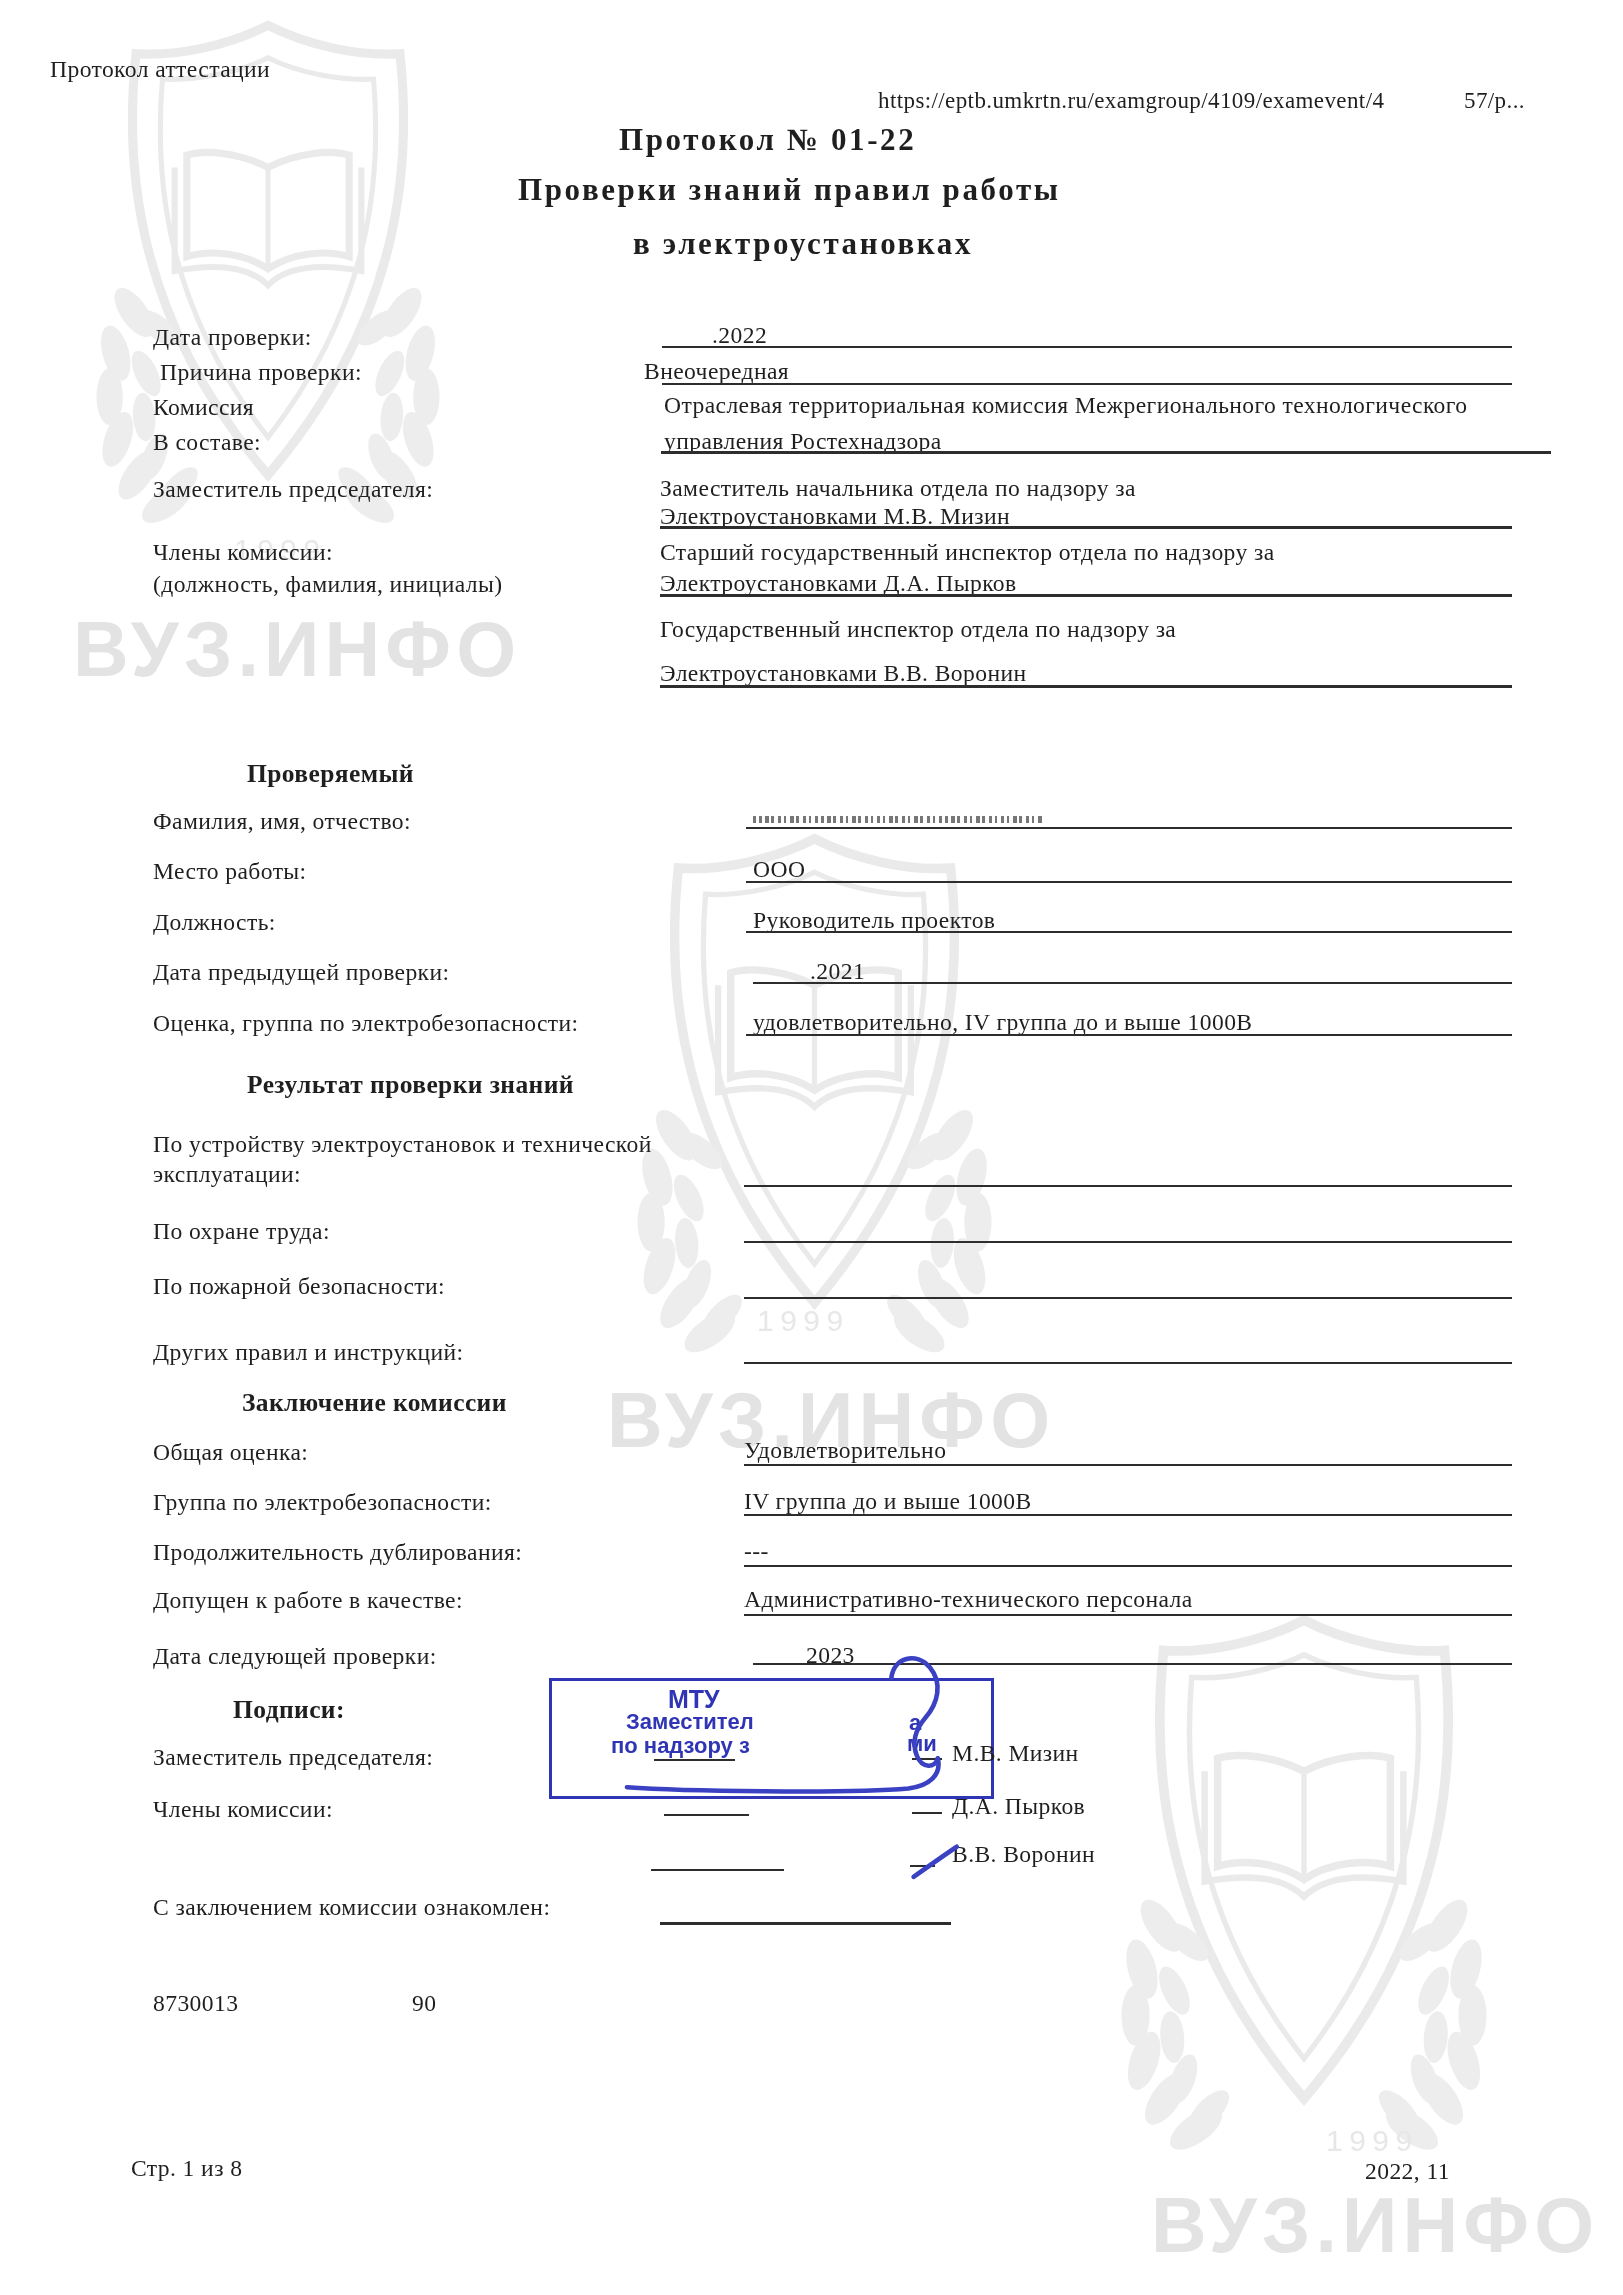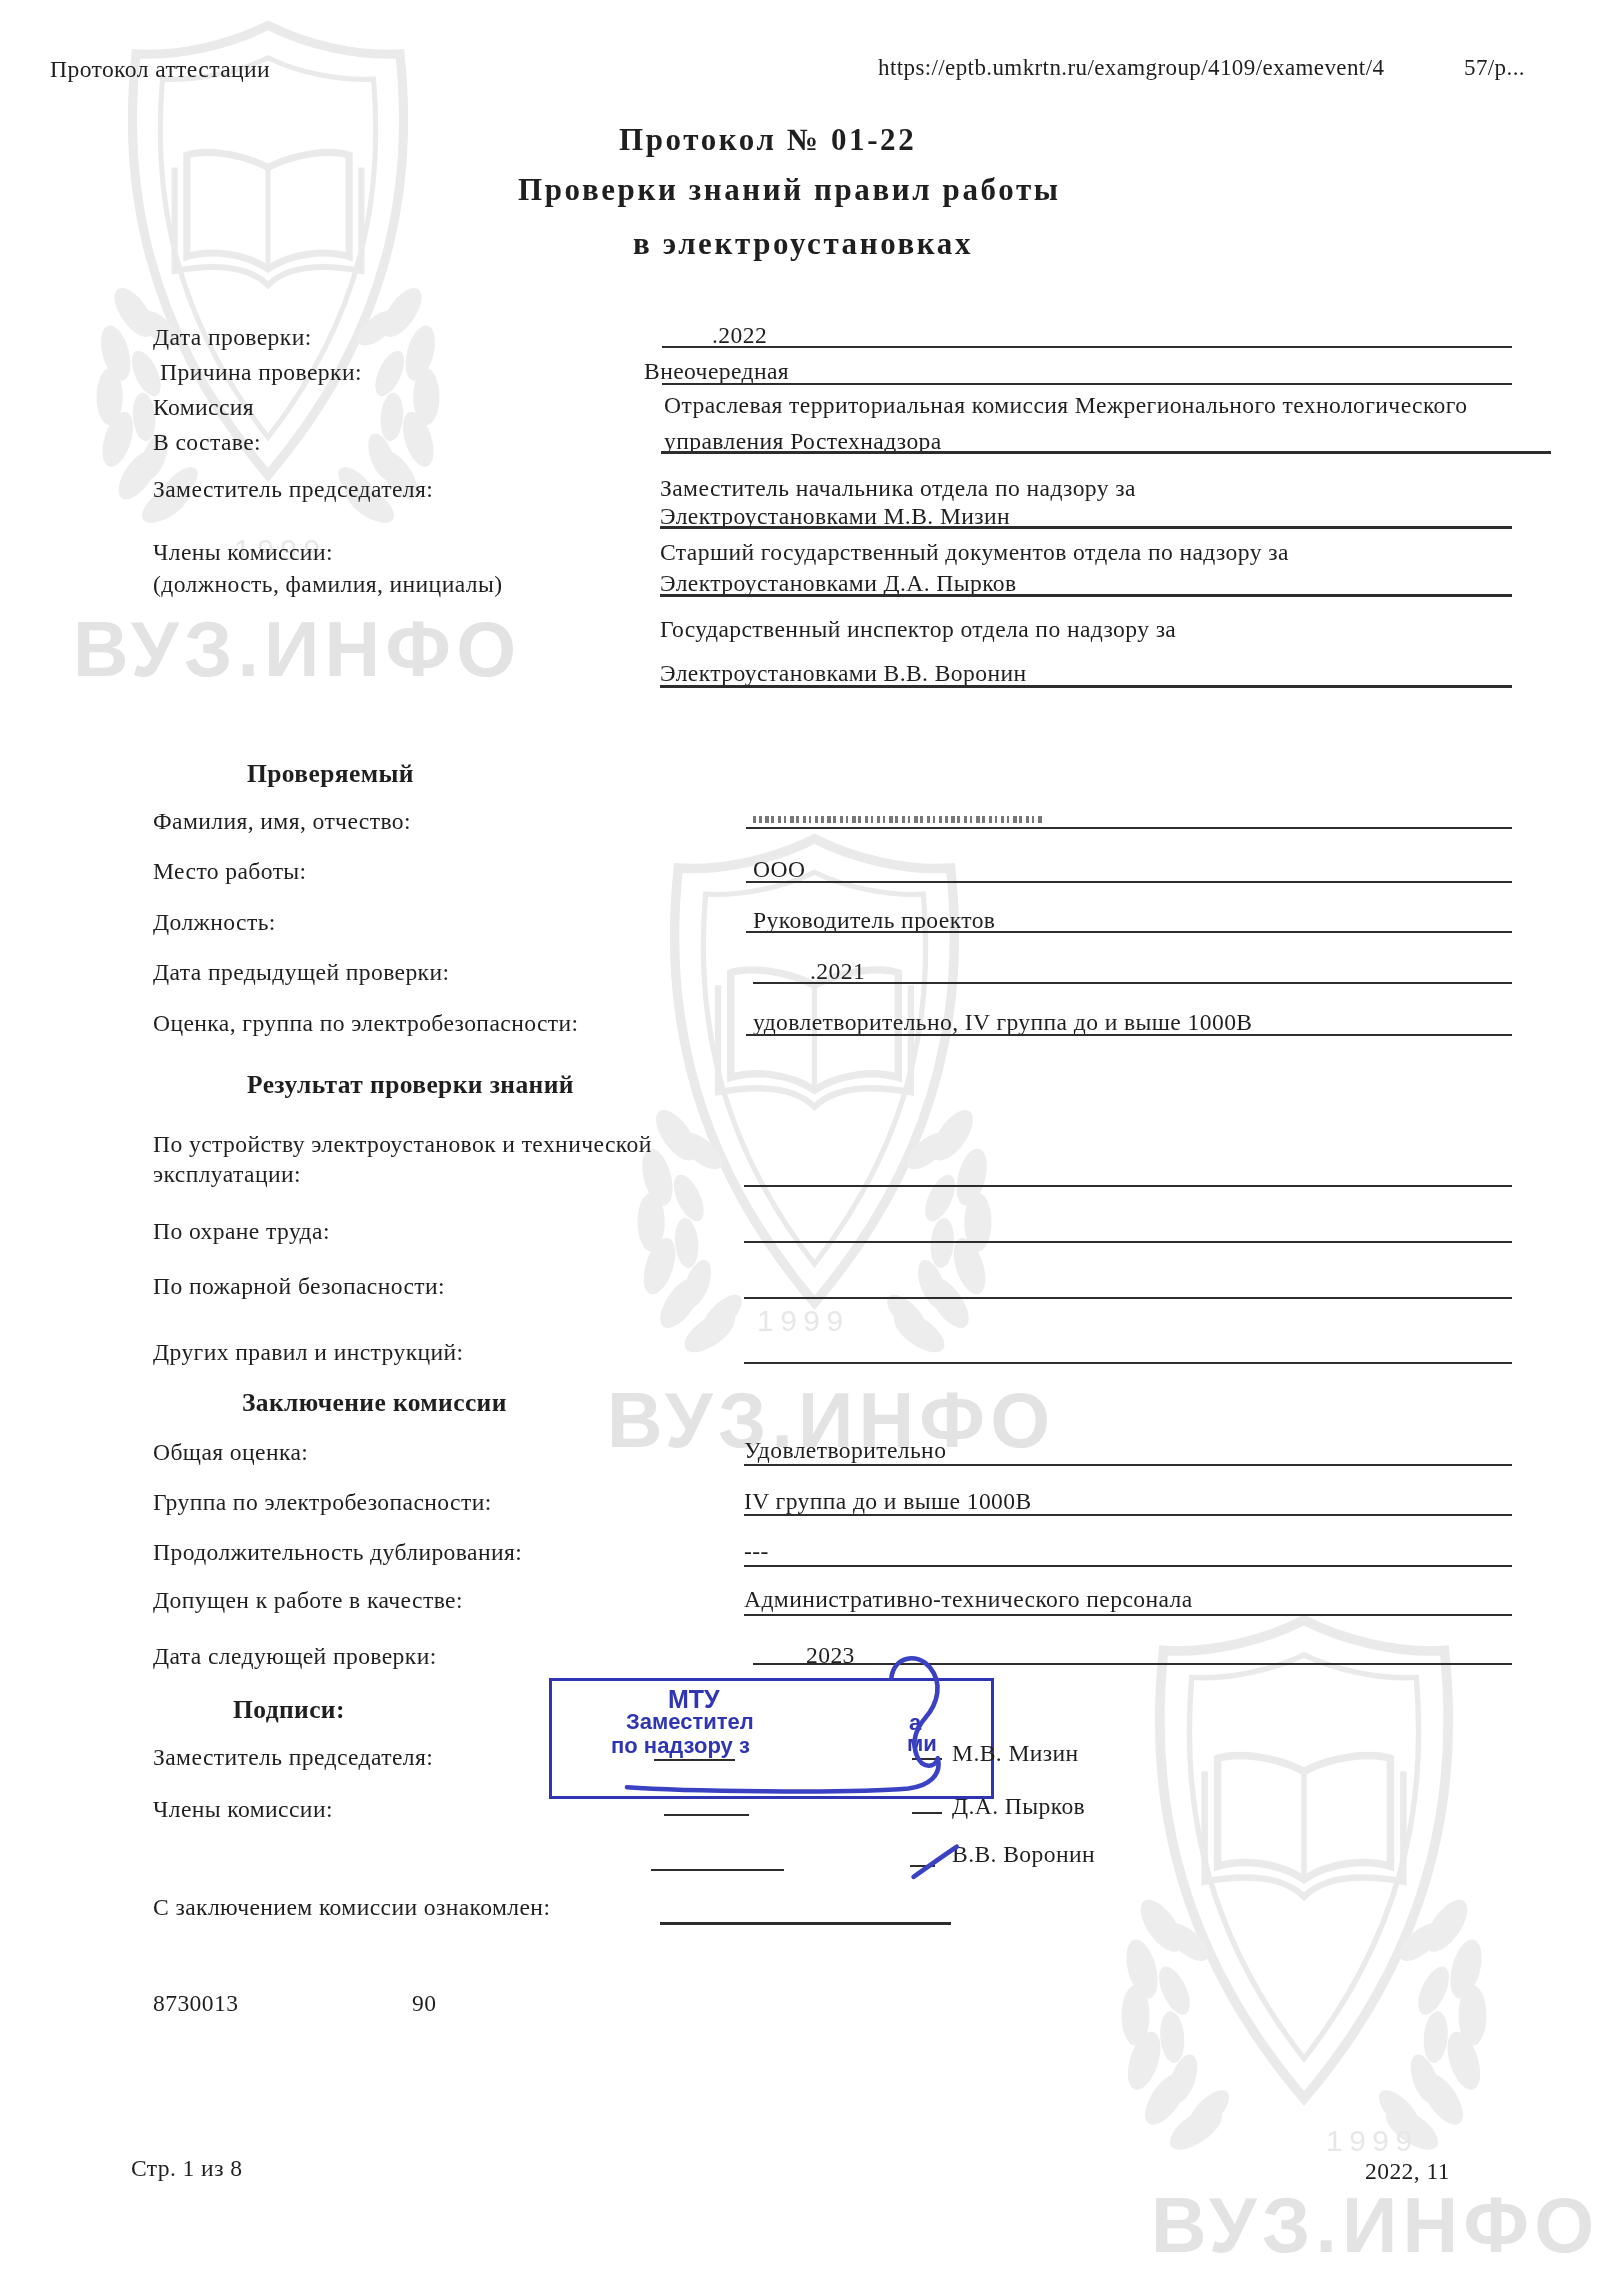--- a/index.html
+++ b/index.html
@@ -1,19 +1,19 @@
 <!DOCTYPE html>
 <html style="font-size:10.5px"><head>
 <meta charset="utf-8">
 <style>
   html,body{margin:0;padding:0;background:#9a9a9a;}
   #page{position:relative;width:1623px;height:2295px;background:#ffffff;
         font-family:"Liberation Serif",serif;color:#1f1f1f;overflow:hidden;}
   .t{position:absolute;white-space:nowrap;font-size:23.6px;line-height:1.15;letter-spacing:0.4px;}
-  .sm{font-size:23px;}
+  .sm{font-size:23px;margin-top:33px;}
   .sec{position:absolute;white-space:nowrap;font-size:25.5px;font-weight:bold;letter-spacing:0.4px;}
   .title-line{position:absolute;white-space:nowrap;font-size:31px;font-weight:bold;letter-spacing:2.6px;}
   .rule{position:absolute;height:2px;background:#2d2d2d;}
   .rule4{height:2.6px;}
   .wm-svg{position:absolute;}
   .wm-brand{position:absolute;font-family:"Liberation Sans",sans-serif;font-weight:bold;
             color:#e3e3e3;font-size:77px;letter-spacing:5.2px;line-height:1;white-space:nowrap;}
   .wm-year{position:absolute;font-family:"Liberation Sans",sans-serif;color:#e7e7e7;
            font-size:30px;letter-spacing:6.5px;line-height:1;white-space:nowrap;}
   .stamp-box{position:absolute;left:549px;top:1678px;width:439px;height:115px;border:3.3px solid #2f35b4;}
@@ -105,21 +105,21 @@
   <div class="t" style="left:153px;top:429px">В составе:</div>
   <div class="t" style="left:664px;top:428px">управления Ростехнадзора</div>
   <div class="rule rule4" style="left:661px;top:451px;width:890px"></div>
 
   <div class="t" style="left:153px;top:476px">Заместитель председателя:</div>
   <div class="t" style="left:660px;top:475px">Заместитель начальника отдела по надзору за</div>
   <div class="t" style="left:660px;top:503px">Электроустановками М.В. Мизин</div>
   <div class="rule rule4" style="left:660px;top:526px;width:852px"></div>
 
   <div class="t" style="left:153px;top:539px">Члены комиссии:</div>
-  <div class="t" style="left:660px;top:539px">Старший государственный документов отдела по надзору за</div>
+  <div class="t" style="left:660px;top:539px">Старший государственный инспектор отдела по надзору за</div>
   <div class="t" style="left:153px;top:571px">(должность, фамилия, инициалы)</div>
   <div class="t" style="left:660px;top:570px">Электроустановками Д.А. Пырков</div>
   <div class="rule rule4" style="left:660px;top:594px;width:852px"></div>
 
   <div class="t" style="left:660px;top:616px">Государственный инспектор отдела по надзору за</div>
   <div class="t" style="left:660px;top:660px">Электроустановками В.В. Воронин</div>
   <div class="rule rule4" style="left:660px;top:685px;width:852px"></div>
 
 
   <div class="sec" style="left:247px;top:759px">Проверяемый</div>

